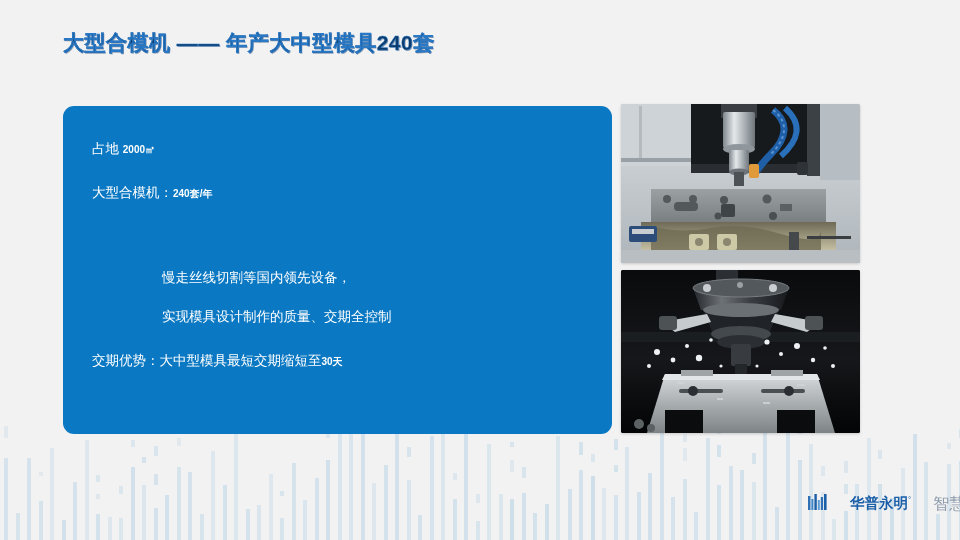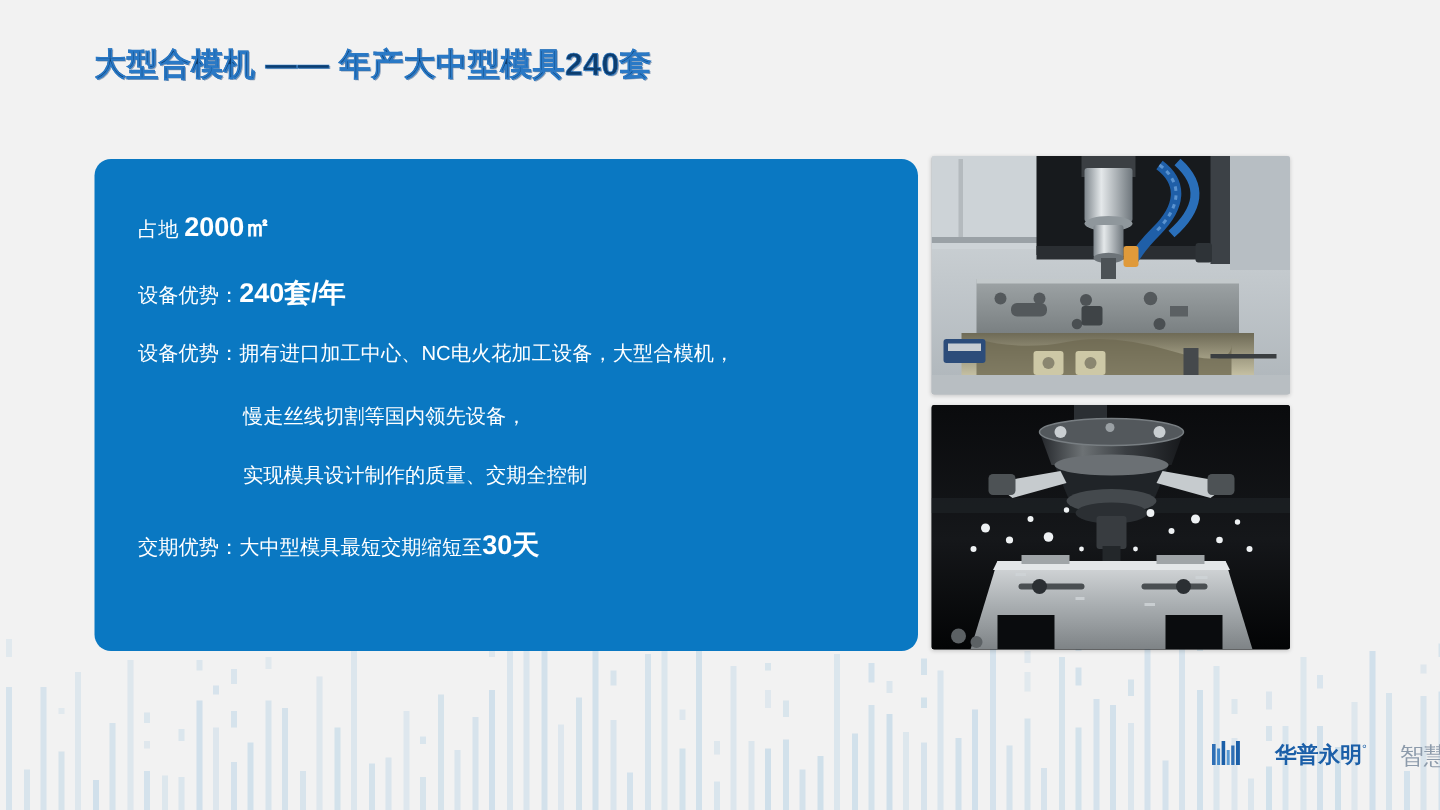--- a/index.html
+++ b/index.html
@@ -37,21 +37,21 @@
     box-sizing:border-box;
     padding:30px 0 0 0;
   }
   .line{
     color:#ffffff;
     font-size:13.5px;
     line-height:1;
     white-space:nowrap;
     position:absolute;
   }
-  .line b{font-weight:bold;font-size:18px;}
+  .line b{font-weight:bold;font-size:10px;}
   .l1{left:29px;top:36px;}
   .l2{left:29px;top:80px;}
   .l3{left:29px;top:123px;}
   .l4{left:99px;top:165px;}
   .l5{left:99px;top:204px;}
   .l6{left:29px;top:248px;}
 
   
   .photo{
     position:absolute;left:621px;width:239px;
@@ -204,24 +204,21 @@
       <div class="seg" style="left: 959px; top: 11px; height: 9px; background: rgb(207, 223, 234); opacity: 0.76;"></div>
     </div>
 
   <div id="title">大型合模机 —— 年产大中型模具240套</div>
 
   <div id="panel">
     <div class="line l1">
       <span>占地 </span><b>2000㎡</b>
     </div>
     <div class="line l2">
-      <span>设备优势：</span><b>240套/年</b>
-    </div>
-    <div class="line l3">
-      <span>设备优势：拥有进口加工中心、NC电火花加工设备，大型合模机，</span>
+      <span>大型合模机：</span><b>240套/年</b>
     </div>
     <div class="line l5">
       <span>实现模具设计制作的质量、交期全控制</span>
     </div>
     <div class="line l4">
       <span>慢走丝线切割等国内领先设备，</span>
     </div>
     <div class="line l6">
       <span>交期优势：大中型模具最短交期缩短至</span><b>30天</b>
     </div>

